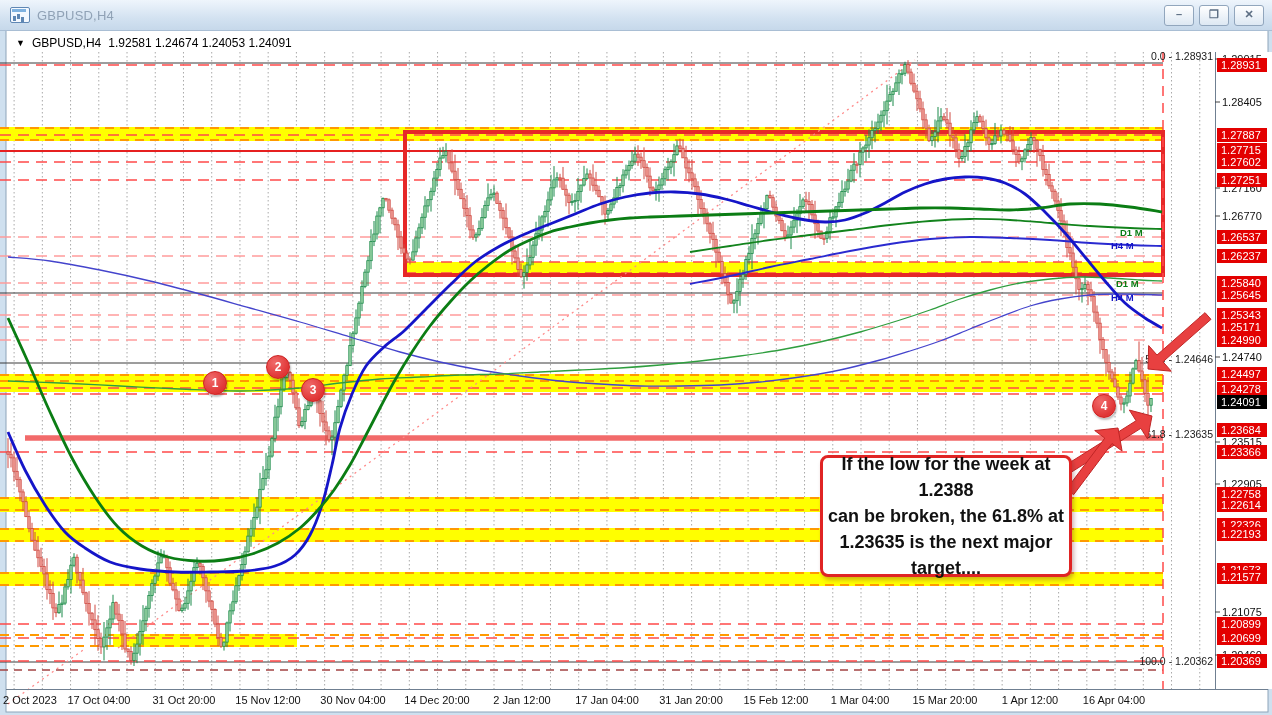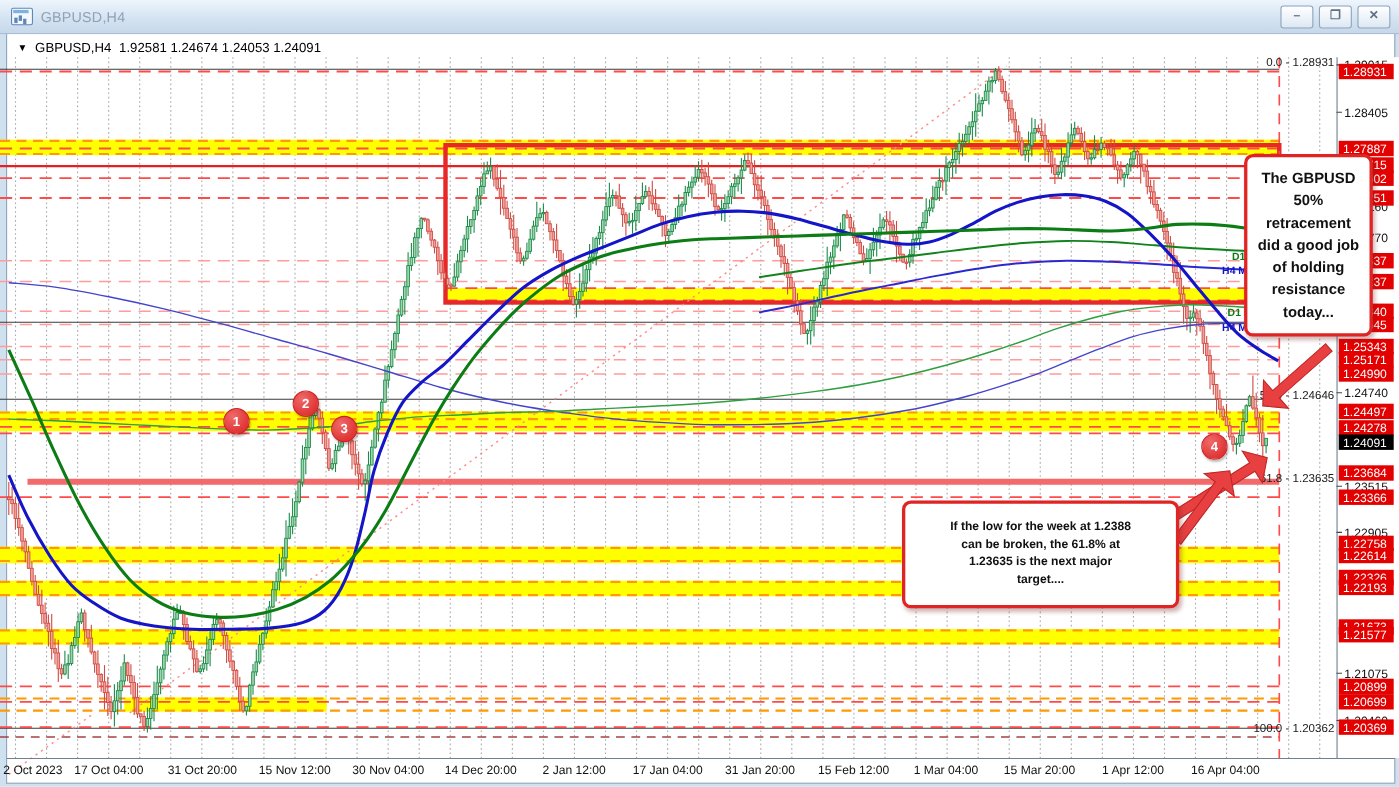--- a/index.html
+++ b/index.html
@@ -20,21 +20,21 @@
     text-align:center;font-weight:bold;cursor:default;}
   
   #ohlc{position:absolute;left:16px;top:36px;z-index:4;font-size:12px;color:#000;display:flex;gap:7px;align-items:center;}
   #ohlc .tri{font-size:9px;}
   svg{position:absolute;left:0;top:0;z-index:1;}
   
   .note-box{position:absolute;z-index:8;background:#ffffff;border:3px solid #e02424;border-radius:8px;
     box-shadow:2px 3px 4px rgba(120,40,40,.35);color:#111;font-weight:bold;text-align:center;
     white-space:pre-line;display:flex;align-items:center;justify-content:center;padding:4px 3px;box-sizing:border-box;}
   #note-top{left:1131px;top:140px;width:117px;height:166px;font-size:13.5px;line-height:1.5;}
-  #note-bottom{left:820px;top:455px;width:252px;height:98px;font-size:11px;line-height:1.45;}
+  #note-bottom{left:820px;top:455px;width:252px;height:122px;font-size:18px;line-height:1.45;}
   .callout-circle{position:absolute;z-index:7;width:22px;height:22px;border-radius:50%;
     background:radial-gradient(circle at 35% 30%,#f06a6a,#e03535 70%);border:1px solid #c22;
     color:#fff;font-size:12px;font-weight:bold;display:flex;align-items:center;justify-content:center;
     box-shadow:1px 2px 2px rgba(0,0,0,.25);}
 </style>
 </head>
 <body>
 
 <div id="stage">
 
@@ -1015,27 +1015,20 @@
       <div class="winbtn">✕</div>
     </div>
   </div>
 
   <div id="ohlc">
     <span class="tri">▼</span>
     <span>GBPUSD,H4</span>
     <span>1.92581 1.24674 1.24053 1.24091</span>
   </div>
 
-  <div id="note-top" class="note-box">The GBPUSD
-50%
-retracement
-did a good job
-of holding
-resistance
-today...</div>
   <div id="note-bottom" class="note-box">If the low for the week at 1.2388
 can be broken, the 61.8% at
 1.23635 is the next major
 target....</div>
 
 <div class="callout-circle" style="left: 203px; top: 371px;">1</div>
     <div class="callout-circle" style="left: 266px; top: 355px;">2</div>
     <div class="callout-circle" style="left: 301px; top: 378px;">3</div>
     <div class="callout-circle" style="left: 1092px; top: 394px;">4</div>
   </div>

